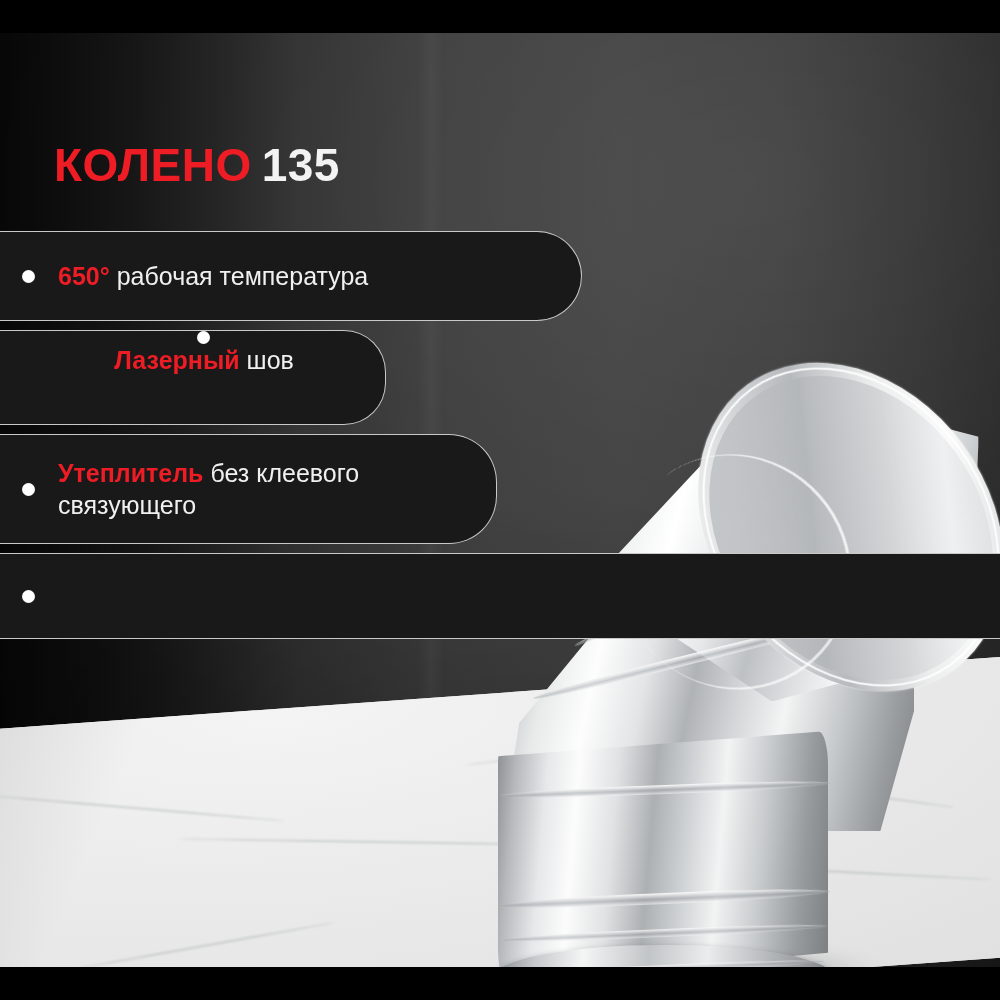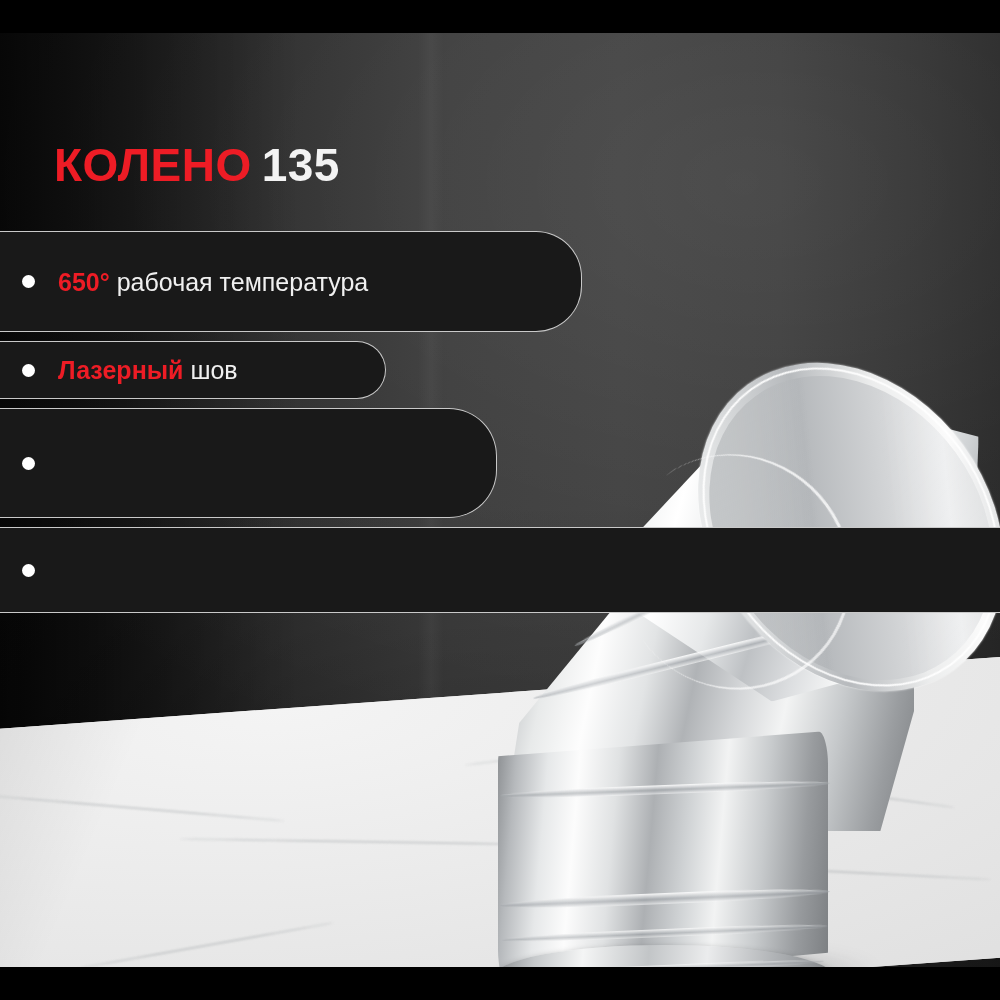--- a/index.html
+++ b/index.html
@@ -149,22 +149,22 @@
 
   .bullets{position:absolute;left:0;top:231px;width:640px;}
   .pill{
     position:relative;margin-bottom:9px;
     background:#191919;
     border:1px solid #c9c9c9;
     border-left:0;
     display:flex;align-items:center;
     color:#fff;
   }
-  .pill.p1{width:582px;height:101px;border-radius:0 46px 46px 0;}
-  .pill.p2{width:386px;height:58px;border-radius:0 42px 42px 0;}
+  .pill.p1{width:582px;height:90px;border-radius:0 46px 46px 0;}
+  .pill.p2{width:386px;height:95px;border-radius:0 42px 42px 0;flex-direction:column;}
   .pill.p3{width:497px;height:110px;border-radius:0 48px 48px 0;}
   .pill.p4{width:1020px;height:86px;border-radius:0;border-right:0;}
   .dot{width:13px;height:13px;border-radius:50%;background:#fff;flex:0 0 13px;margin-left:22px;}
   .ptext{margin-left:23px;font-size:25px;line-height:1.28;font-weight:400;color:#f0f0f0;}
   .ptext b{color:#EE1C25;font-weight:700;}
   .pill.p4 .ptext{font-size:26px;}
 
   
   .band{position:absolute;left:0;width:1000px;background:#000;}
   .band.top{top:0;height:33px;}
@@ -218,20 +218,21 @@
       <span class="ptext"><b>650°</b><span> рабочая температура</span></span>
     </div>
 
     <div class="pill p2">
       <span class="dot"></span>
       <span class="ptext"><b>Лазерный</b><span> шов</span></span>
     </div>
 
     <div class="pill p3">
       <span class="dot"></span>
+      <span class="ptext"><b>Утеплитель</b><span> без клеевого связующего</span></span>
     </div>
 
     <div class="pill p4">
       <span class="dot"></span>
     </div>
 
   </div>
 
   <div class="band top"></div>
   <div class="band bottom"></div>

